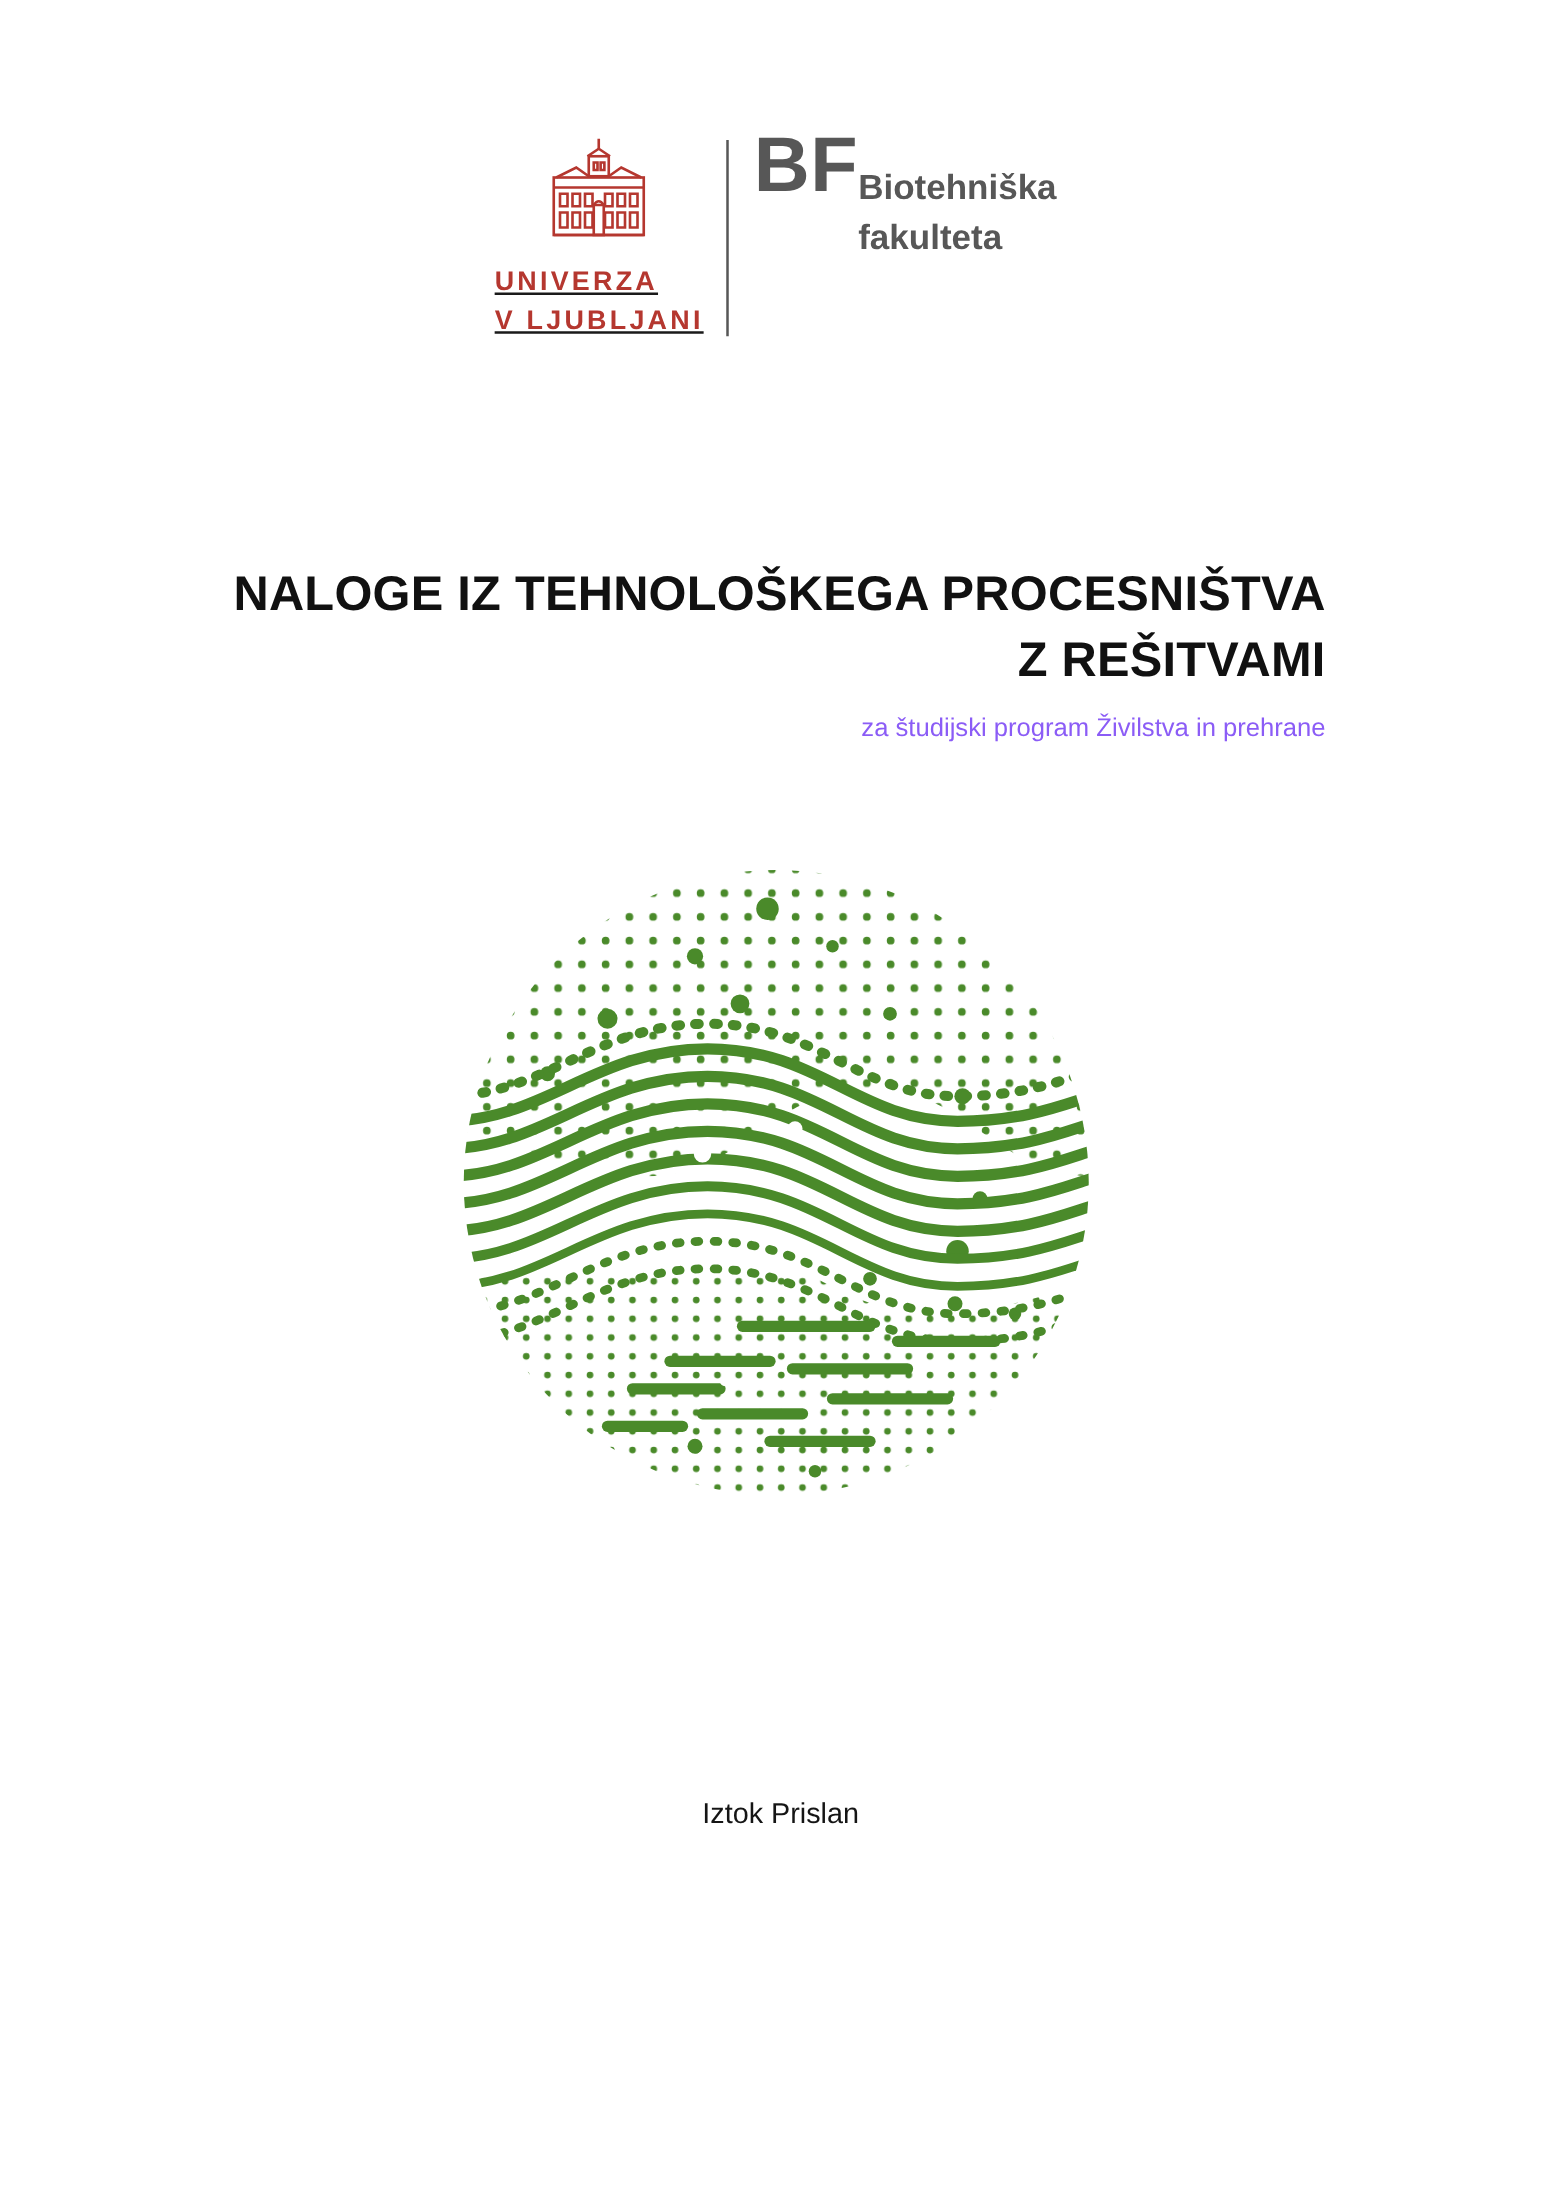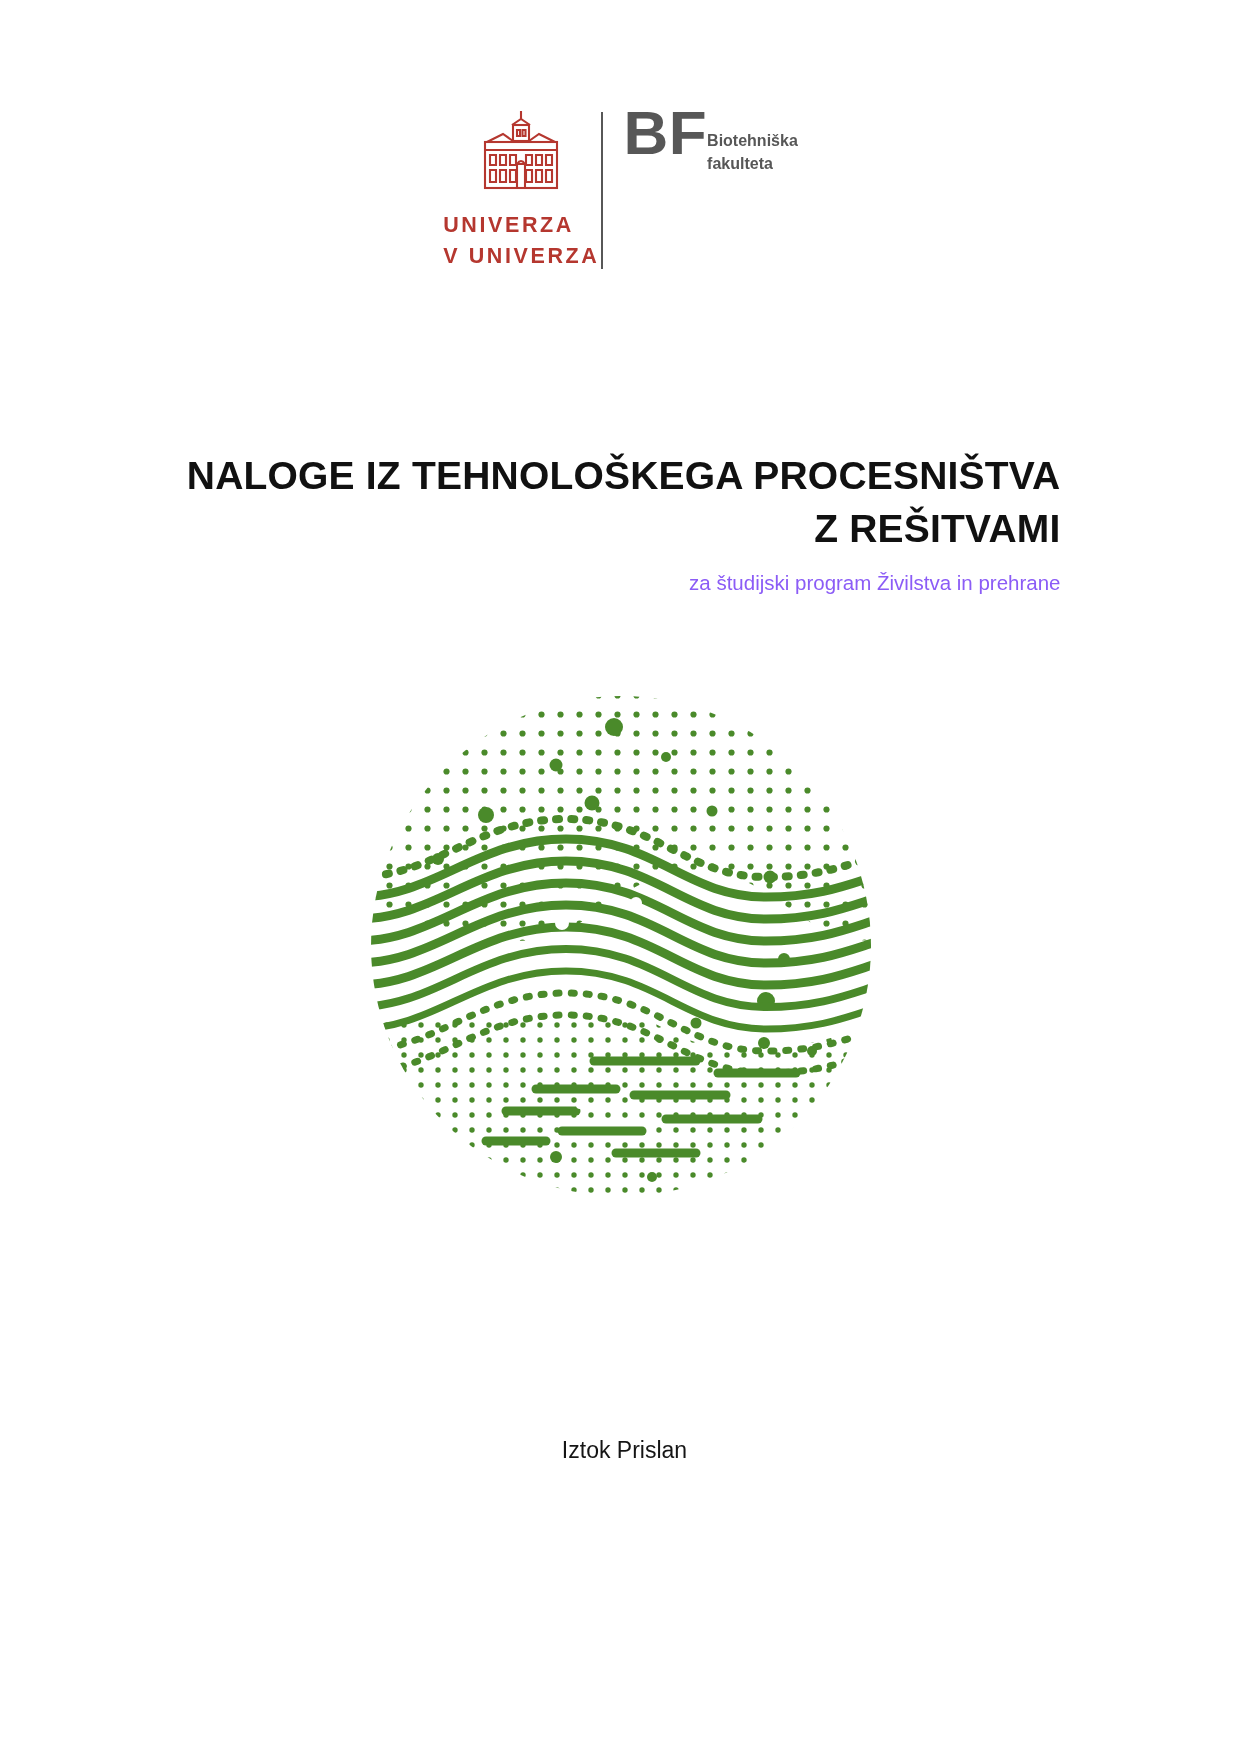--- a/index.html
+++ b/index.html
@@ -34,21 +34,22 @@
     width: 100%;
   }
   .logo-inner {
     display: flex;
     align-items: stretch;
   }
   .logo-left {
     display: flex;
     flex-direction: column;
     align-items: center;
-    padding-right: 2px;
+    padding-right: 18px;
+    text-decoration: underline;
   }
   .crest {
     width: 92px;
     height: 84px;
     display: block;
   }
   .univ-lines {
     margin-top: 18px;
     text-align: left;
     color: #b5372f;
@@ -73,21 +74,21 @@
     color: #575757;
     font-size: 62px;
     font-weight: 700;
     line-height: 0.95;
     letter-spacing: 0.5px;
     margin-top: -4px;
   }
   .faculty-lines {
     margin-top: 22px;
     color: #575757;
-    font-size: 16px;
+    font-size: 28px;
     font-weight: 700;
     line-height: 1.42;
   }
 
   
   .title-block {
     margin-top: 178px;
     width: 880px;
     text-align: right;
   }
@@ -169,21 +170,21 @@
               <path d="M61 62 h6 v12 h-6 z"></path>
               <path d="M71 62 h6 v12 h-6 z"></path>
 
               <path d="M42 56 h8 v24 h-8 z"></path>
               <path d="M42 56 q4 -6 8 0"></path>
             </g>
           </svg>
         </span>
         <div class="univ-lines">
           <div>UNIVERZA</div>
-          <div>V UNIVERZA</div>
+          <div>V LJUBLJANI</div>
         </div>
       </div>
 
       <div class="logo-divider"></div>
 
       <div class="logo-right">
         <div class="bf-mark">BF</div>
         <div class="faculty-lines">
           <div>Biotehniška</div>
           <div>fakulteta</div>

